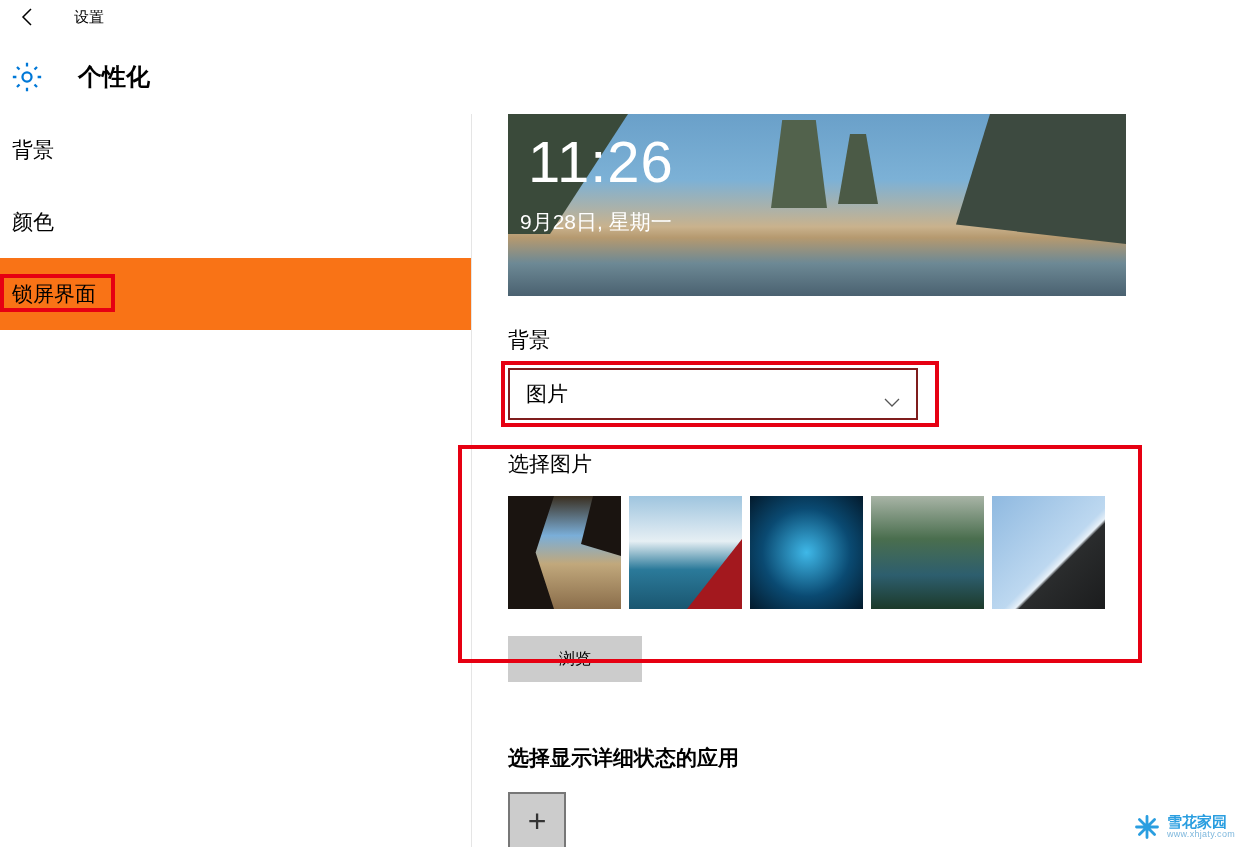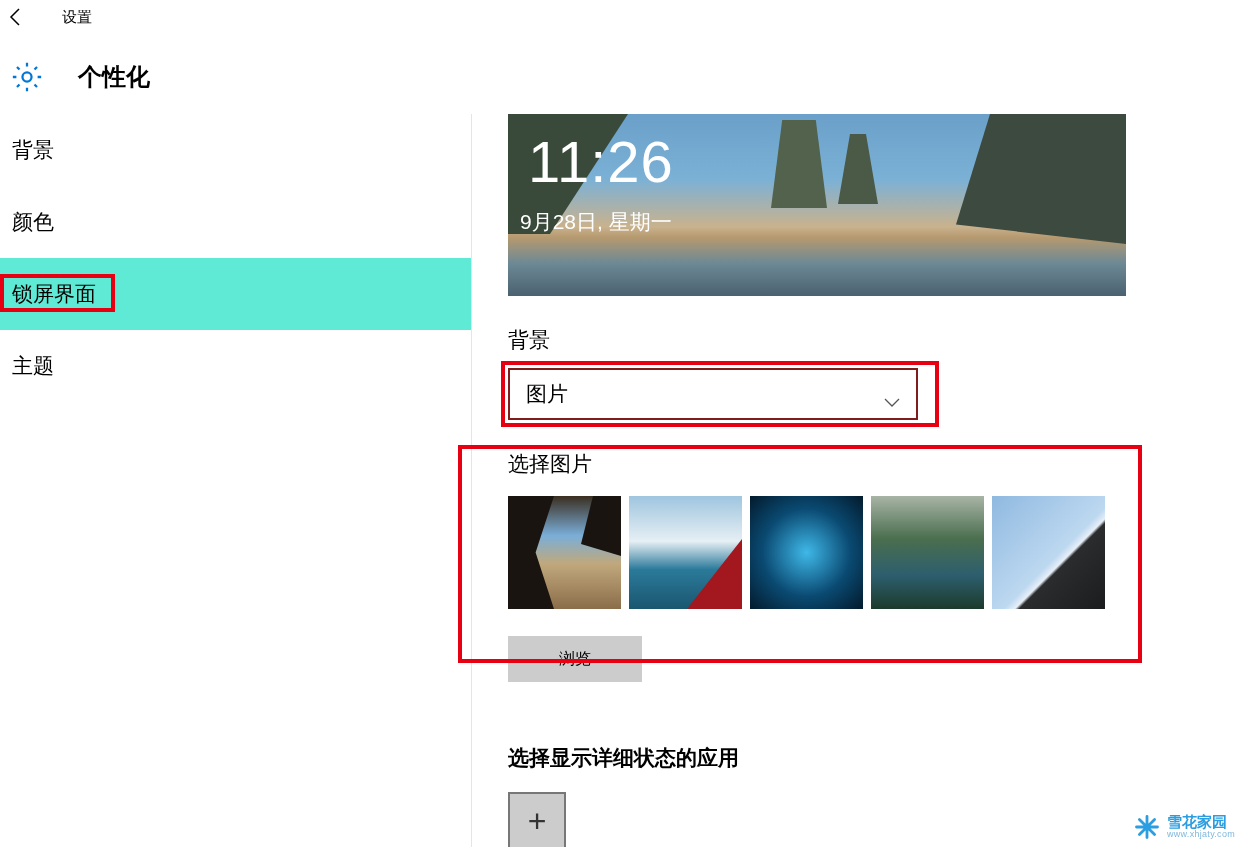--- a/index.html
+++ b/index.html
@@ -8,21 +8,21 @@
       background: #ffffff;
       width: 1245px;
       height: 847px;
       overflow: hidden;
       position: relative;
     }
     .header-bar {
       display: flex;
       align-items: center;
       height: 34px;
-      padding: 0 4px;
+      padding: 0 16px;
     }
     .back-arrow {
       width: 24px;
       height: 24px;
       margin-right: 34px;
       cursor: pointer;
     }
     .header-title {
       font-size: 15px;
       color: #000;
@@ -52,21 +52,21 @@
       border-right: 1px solid #e5e5e5;
       height: 100%;
     }
     .sidebar-item {
       padding: 22px 12px;
       font-size: 21px;
       color: #000;
       cursor: pointer;
     }
     .sidebar-item.active {
-      background: #5eead4;
+      background: #f97316;
       position: relative;
     }
     .sidebar-item.active .redbox {
       position: absolute;
       left: 0;
       top: 16px;
       width: 115px;
       height: 38px;
       border: 4px solid #e60012;
       pointer-events: none;
@@ -268,23 +268,20 @@
     <div class="sidebar-item">
       <span>背景</span>
     </div>
     <div class="sidebar-item">
       <span>颜色</span>
     </div>
     <div class="sidebar-item active">
       <span>锁屏界面</span>
       <span class="redbox"></span>
     </div>
-    <div class="sidebar-item">
-      <span>主题</span>
-    </div>
   </div>
 
   <div class="main">
     <div class="preview">
       <div class="rock-left"></div>
       <div class="rock-right"></div>
       <div class="stack1"></div>
       <div class="stack2"></div>
       <div class="time">11:26</div>
       <div class="date">9月28日, 星期一</div>

